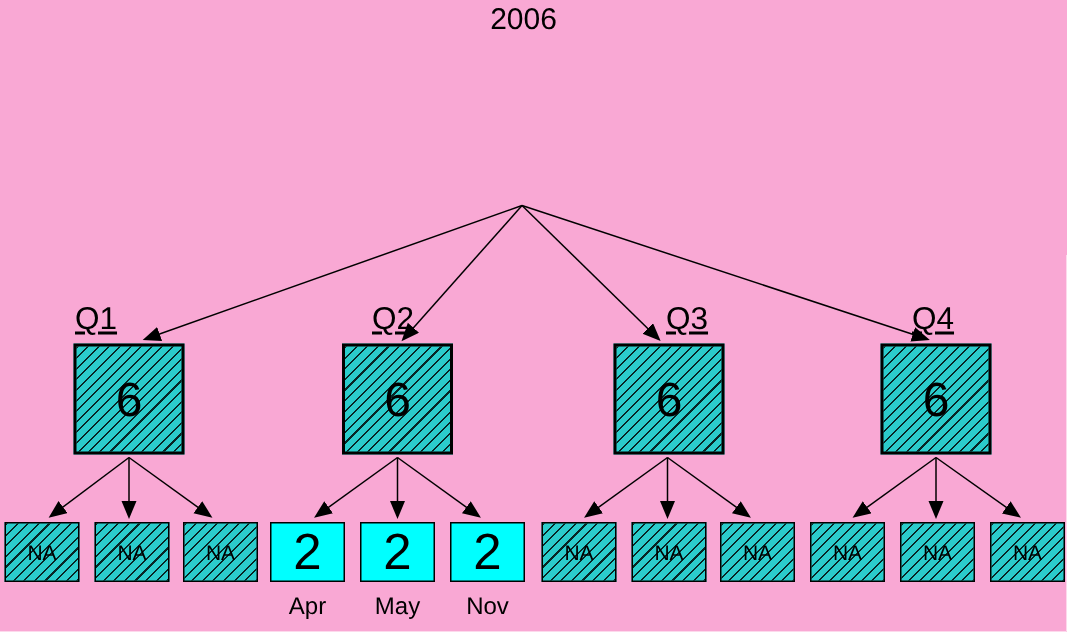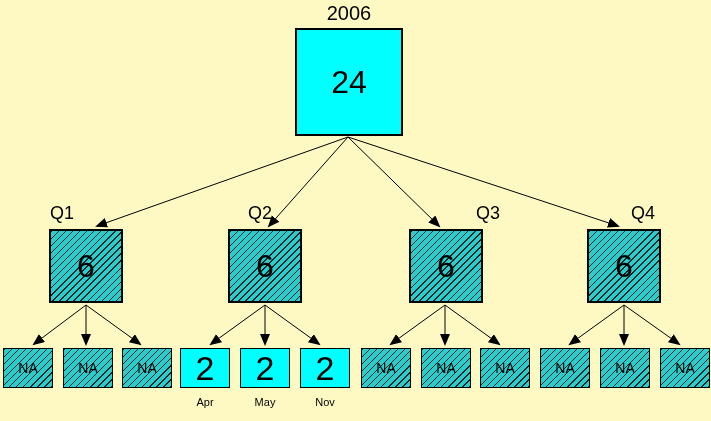--- a/index.html
+++ b/index.html
@@ -1,20 +1,20 @@
 <!DOCTYPE html>
 <html><head>
 <meta charset="utf-8">
 <style>
   html, body { margin: 0; padding: 0; background: #ffffff; }
   .canvas {
     position: relative;
     width: 711px;
     height: 421px;
-    background: #fef9c3;
+    background: #f9a8d4;
     font-family: "Liberation Sans", sans-serif;
     color: #000000;
     overflow: hidden;
   }
   .arrows { position: absolute; left: 0; top: 0; width: 711px; height: 421px; }
   .arrows line { stroke: #000000; stroke-width: 1; }
 
   .node {
     position: absolute;
     box-sizing: border-box;
@@ -38,25 +38,25 @@
   .q     { width: 74px;  height: 74px; top: 229px; font-size: 32px; border-width: 2px; }
   .leaf  { width: 50px;  height: 40px; top: 348px; border-width: 1px; }
   .leaf.na    { font-size: 14px; letter-spacing: 0px; }
   .leaf.month { font-size: 34px; }
 
   .year {
     position: absolute; left: 295px; top: 2px; width: 108px;
     text-align: center; font-size: 20px;
   }
   .qlabel {
-    position: absolute; top: 203px; font-size: 18px; line-height: 20px;
+    position: absolute; top: 203px; font-size: 21px; line-height: 20px; text-decoration: underline;
   }
   .mlabel {
     position: absolute; top: 396px; width: 60px;
-    text-align: center; font-size: 11px;
+    text-align: center; font-size: 16px;
   }
 </style>
 </head>
 <body>
 
 <div class="canvas">
 
   <svg class="arrows" width="711" height="421" viewBox="0 0 711 421" xmlns="http://www.w3.org/2000/svg">
     <defs>
       <marker id="arw" markerWidth="14" markerHeight="12" refX="10" refY="5" orient="auto" markerUnits="userSpaceOnUse">
@@ -83,28 +83,25 @@
       <line x1="445" y1="305" x2="499" y2="344" marker-end="url(#arw)"></line>
 
       <line x1="624" y1="305" x2="570" y2="344" marker-end="url(#arw)"></line>
       <line x1="624" y1="305" x2="624" y2="344" marker-end="url(#arw)"></line>
       <line x1="624" y1="305" x2="679" y2="344" marker-end="url(#arw)"></line>
     </g>
   </svg>
 
   <div class="year">2006</div>
 
-  <div class="node root" style="left:295px;">
-    <span>24</span>
-  </div>
 
   <div class="qlabel" style="left:50px;">Q1</div>
   <div class="qlabel" style="left:248px;">Q2</div>
-  <div class="qlabel" style="left:476px;">Q3</div>
-  <div class="qlabel" style="left:631px;">Q4</div>
+  <div class="qlabel" style="left:444px;">Q3</div>
+  <div class="qlabel" style="left:608px;">Q4</div>
 
   <div class="node q hatched" style="left:49px;">
     <span>6</span>
   </div>
   <div class="node q hatched" style="left:228px;">
     <span>6</span>
   </div>
   <div class="node q hatched" style="left:409px;">
     <span>6</span>
   </div>

